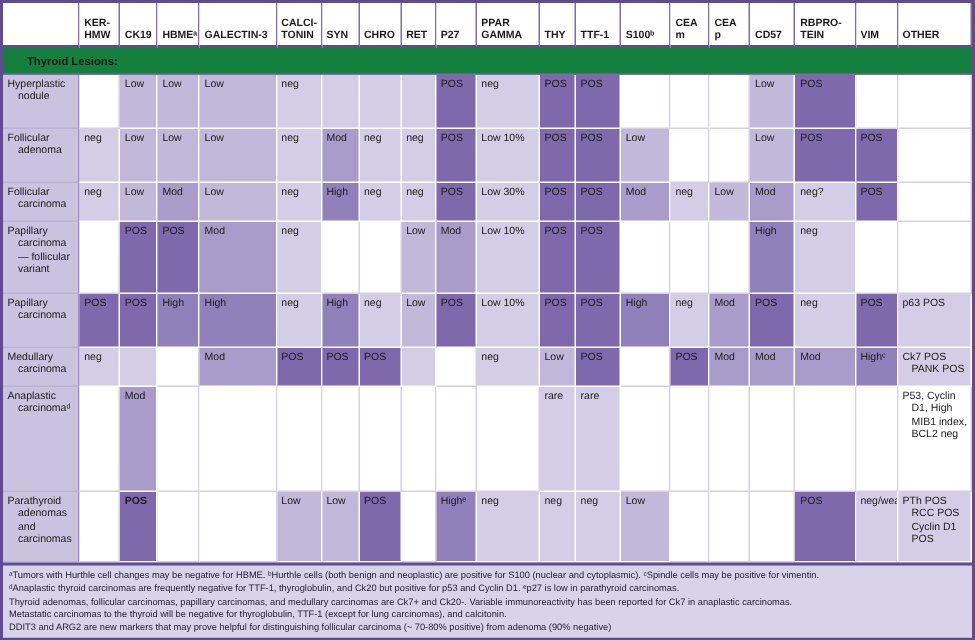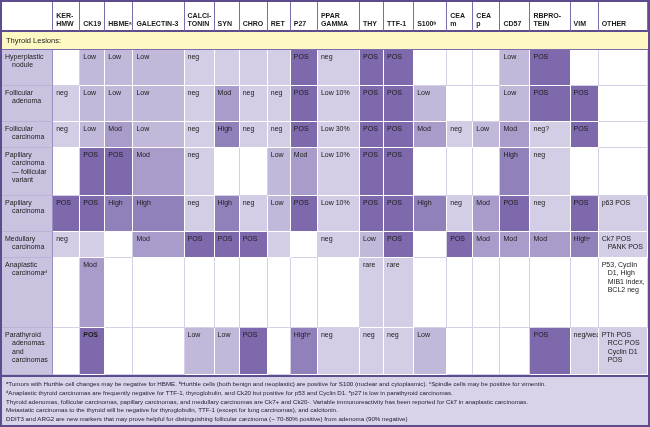--- a/index.html
+++ b/index.html
@@ -11,22 +11,22 @@
   }
   table{border-collapse:separate;border-spacing:0;table-layout:fixed;width:646px;}
   th,td{box-sizing:border-box;vertical-align:top;overflow:hidden;}
   thead th{
     background:#fff;font-weight:bold;font-size:7px;line-height:1.12;
     text-align:left;vertical-align:bottom;padding:2px 4px 2px 3px;
     border-right:1px solid #7e6dab;border-bottom:2px solid #5d4d8f;
   }
   thead th.corner{border-right:1px solid #7e6dab;}
   td.band{
-    background:#fef9c3;font-weight:normal;font-size:7.5px;
-    padding:4px 0 2px 4px;border-bottom:1.5px solid #7e6dab;
+    background:#15803d;font-weight:bold;font-size:7.5px;
+    padding:4px 0 2px 16px;border-bottom:1.5px solid #7e6dab;
   }
   th.rowlabel{
     background:#cac3e0;font-weight:normal;font-size:7px;line-height:1.18;
     text-align:left;padding:3px 1px 0 10px;text-indent:-7px;
     border-right:1px solid #9c8ec0;border-bottom:1px solid #bdb2d6;
   }
   td.cell{
     font-size:7px;line-height:1.18;
     padding:3px 1px 0 9px;text-indent:-6px;
     border-right:1px solid #fff;border-bottom:1px solid #fff;

